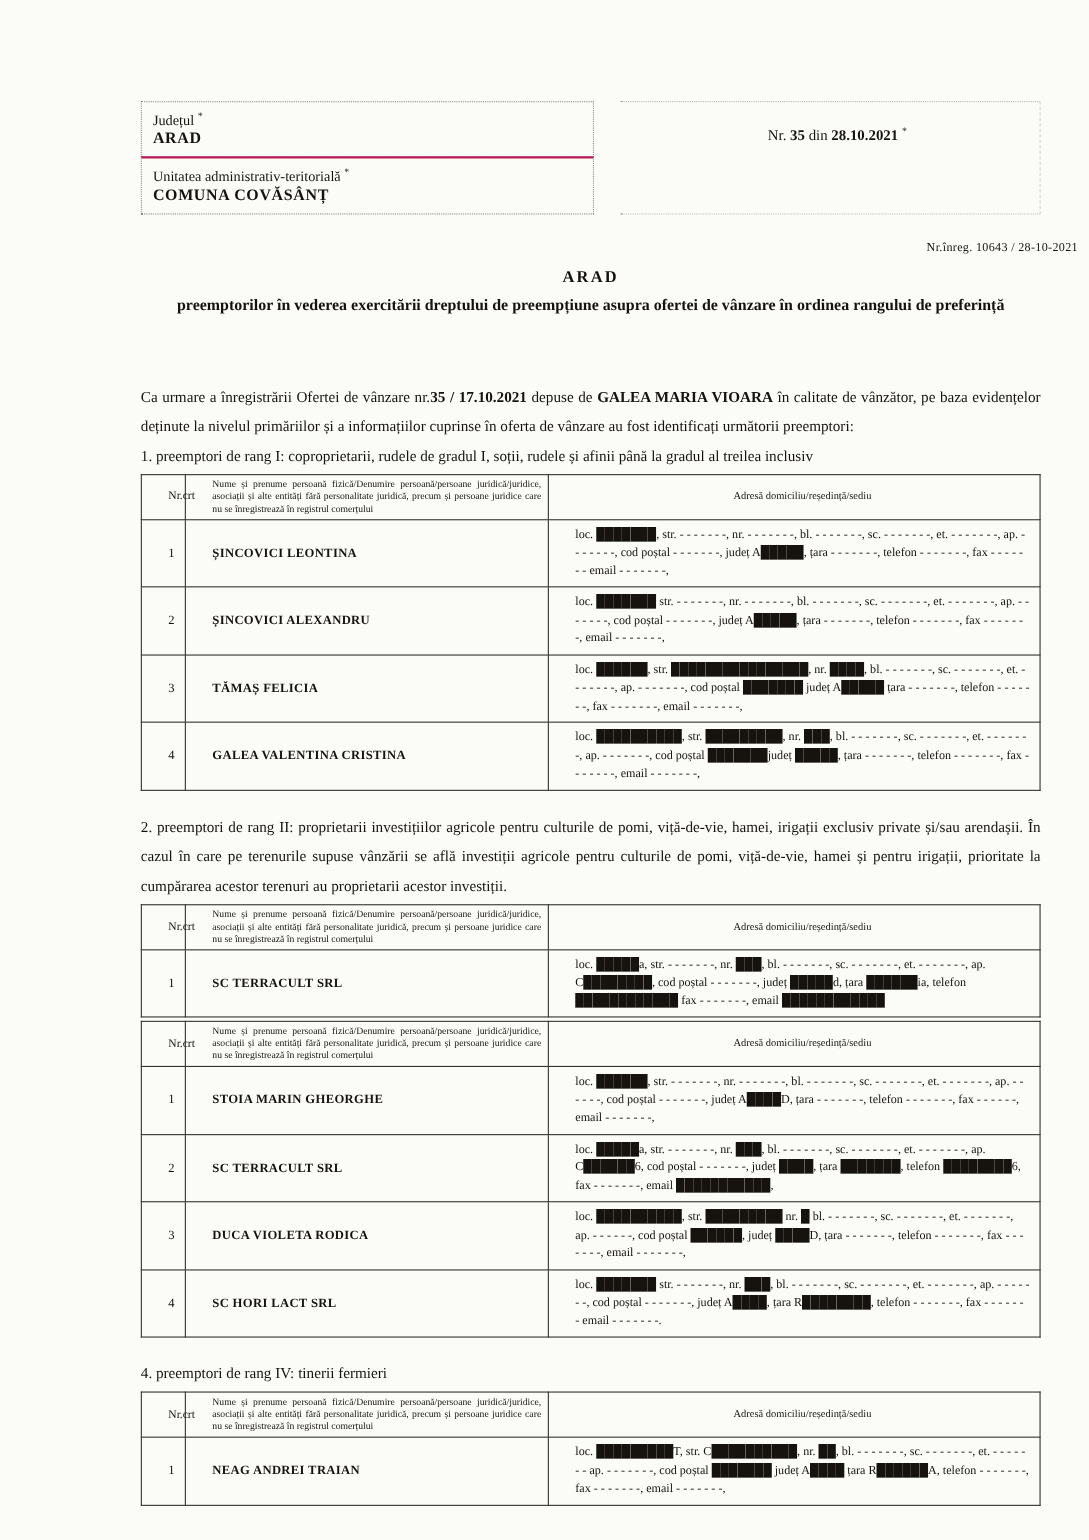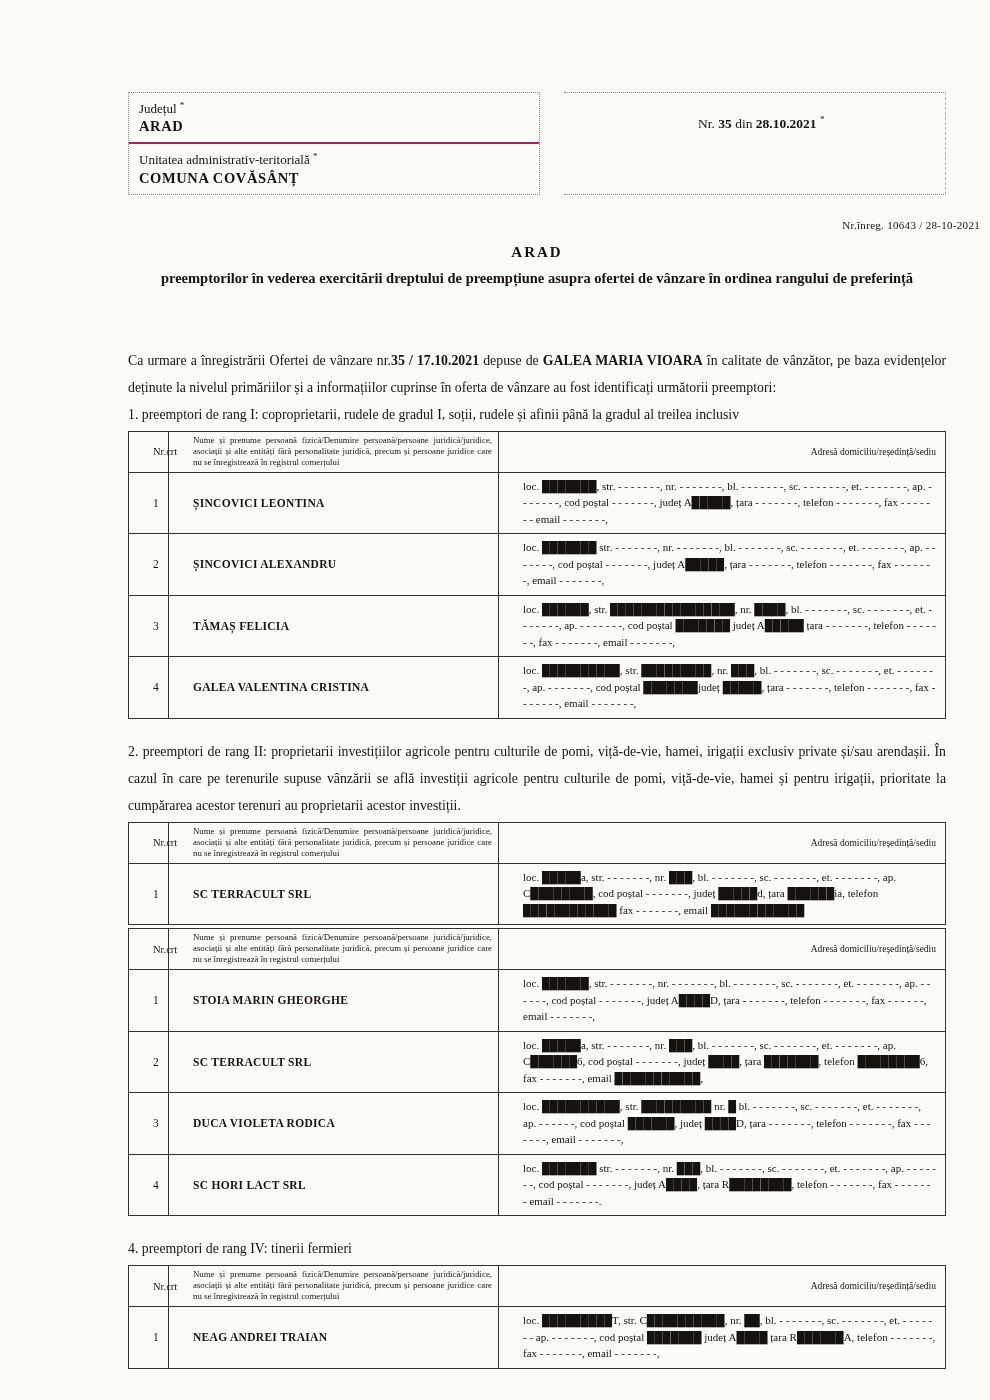--- a/index.html
+++ b/index.html
@@ -48,21 +48,21 @@
   table.ptable{
     width:100%;border-collapse:collapse;table-layout:fixed;
     margin-top:3px;
   }
   .ptable col.c-nr{width:40px;}
   .ptable col.c-name{width:330px;}
   .ptable th,.ptable td{border:1px solid #35322c;vertical-align:middle;padding-left:24px;}
   .ptable thead th{font-weight:normal;}
   .th-nr{font-size:10.5px;text-align:center;padding:2px 3px;}
   .th-name{font-size:8.8px;line-height:11px;text-align:justify;padding:3px 6px 4px 6px;}
-  .th-addr{font-size:9.5px;padding:3px 9px;text-align:right;vertical-align:middle;}
+  .th-addr{font-size:9.5px;padding:3px 9px;text-align:center;vertical-align:middle;}
   .td-nr{font-size:11.5px;padding:2px 5px;}
   .td-name{font-weight:bold;font-size:11.5px;letter-spacing:.3px;padding:2px 9px;}
   .td-addr{font-size:11px;line-height:16.5px;padding:5px 9px 6px 9px;}
 </style>
 </head>
 <body>
 
 <div class="content">
 
   <div class="hdr">

